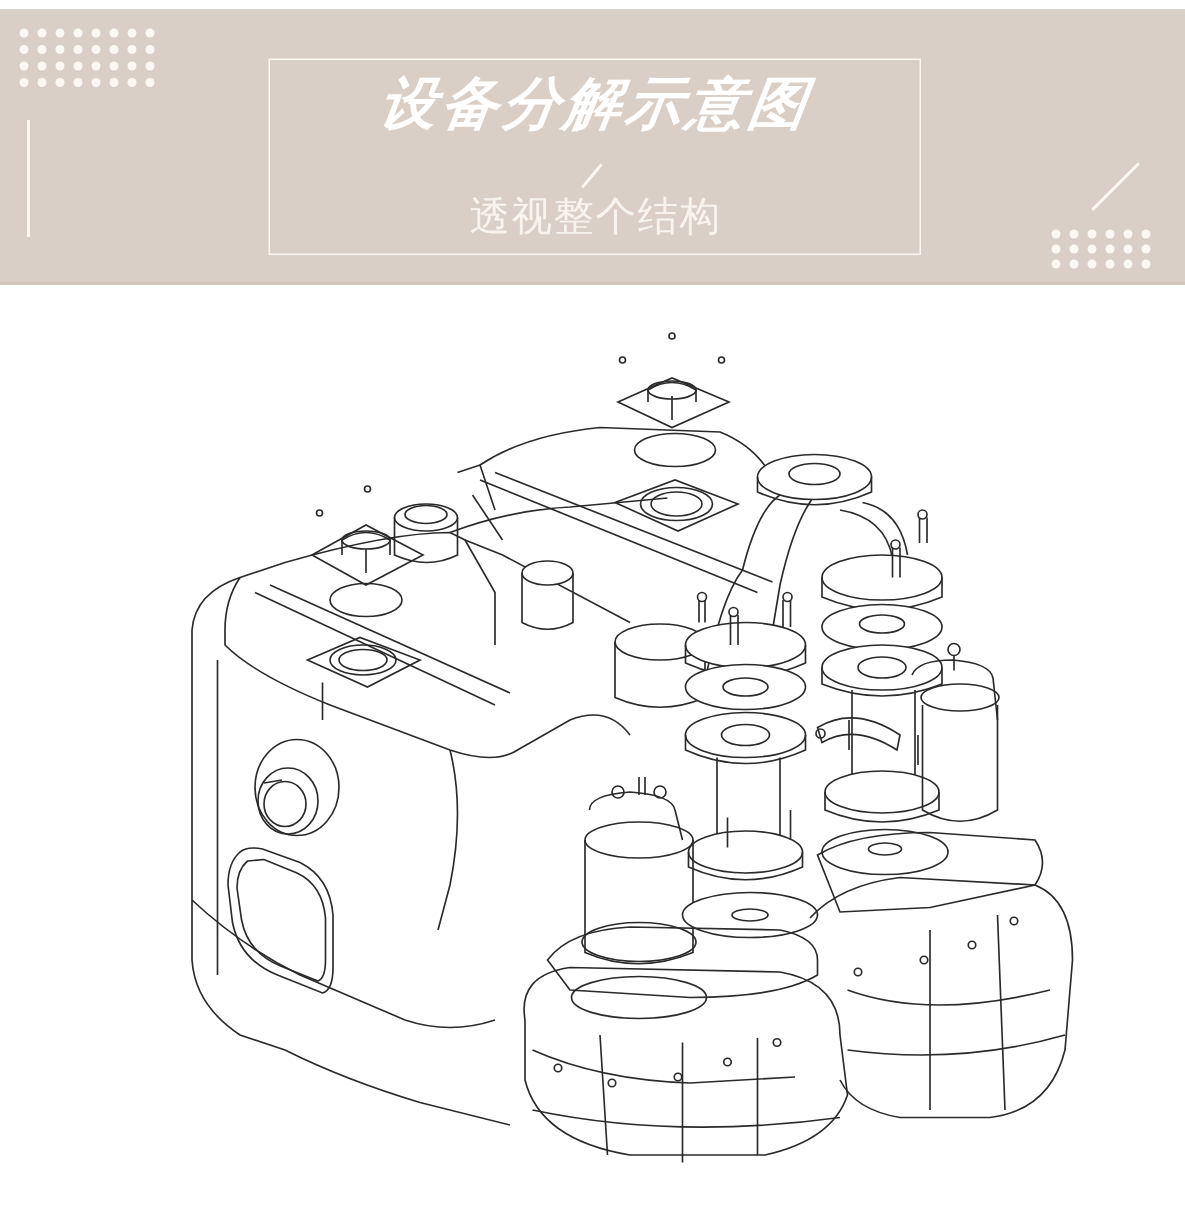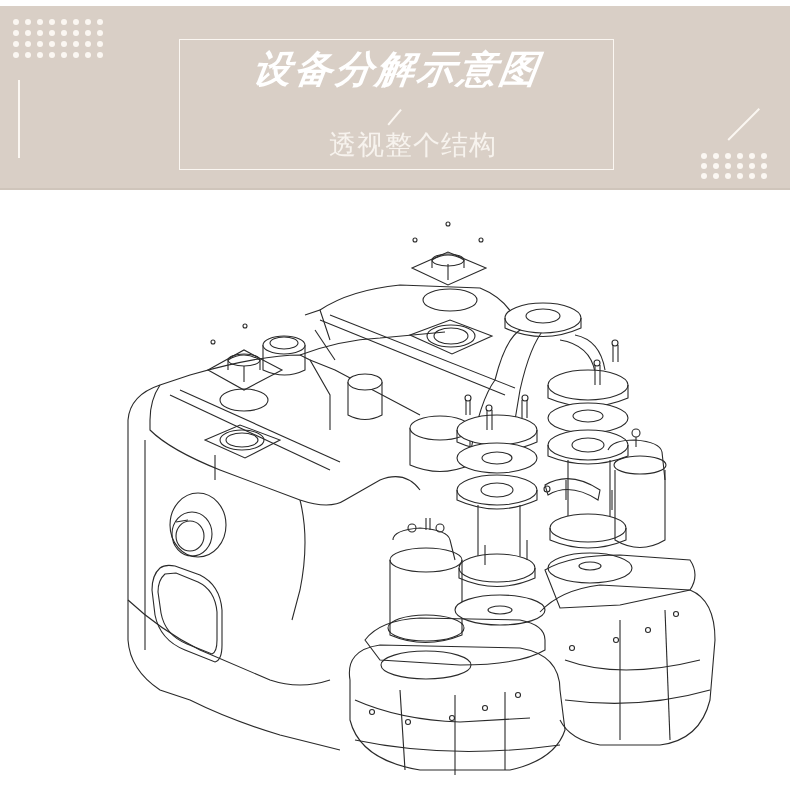--- a/index.html
+++ b/index.html
@@ -9,21 +9,21 @@
   .dots { position: absolute; display: grid; }
   .dot { width: 6px; height: 6px; border-radius: 50%; background: #fbf7f2; }
   .dots-tl { left: 13px; top: 13px; grid-template-columns: repeat(8, 6px); column-gap: 6px; row-gap: 5px; }
   .dots-br { left: 701px; top: 147px; grid-template-columns: repeat(6, 6px); column-gap: 6px; row-gap: 4px; }
   .vline { position: absolute; left: 18px; top: 74px; width: 2px; height: 78px; background: #fbf7f2; }
   .frame { position: absolute; left: 179px; top: 33px; width: 433px; height: 129px; border: 1.5px solid #fbf7f2; }
   .title { position: absolute; left: 179px; top: 44px; width: 436px; text-align: center; color: #ffffff;
            font-family: "DejaVu Sans", sans-serif; font-weight: bold; font-style: italic; font-size: 38px;
            letter-spacing: 3px; line-height: 50px; transform: skewX(-8deg); }
   .subtitle { position: absolute; left: 179px; top: 125px; width: 436px; text-align: center; color: #f7f3ee;
-              font-family: "DejaVu Sans", sans-serif; font-size: 27px; letter-spacing: 1px; line-height: 40px; margin-left: 16px; }
+              font-family: "DejaVu Sans", sans-serif; font-size: 27px; letter-spacing: 1px; line-height: 40px; }
   .diag { position: absolute; height: 1.5px; background: #fbf7f2; transform-origin: left center; }
   .diag-mid { left: 388px; top: 118px; width: 20px; transform: rotate(-50deg); }
   .diag-right { left: 728px; top: 133px; width: 44px; transform: rotate(-45deg); }
   .drawing { position: absolute; left: 100px; top: 205px; width: 640px; height: 600px; }
   .drawing svg { width: 640px; height: 600px; }
   .drawing svg * { fill: none; stroke: #2a2a2a; stroke-width: 1.1; }
   .drawing svg .w { fill: #ffffff; }
   .drawing svg .thin { stroke-width: 0.6; stroke: #555; }
 </style>
 </head>

